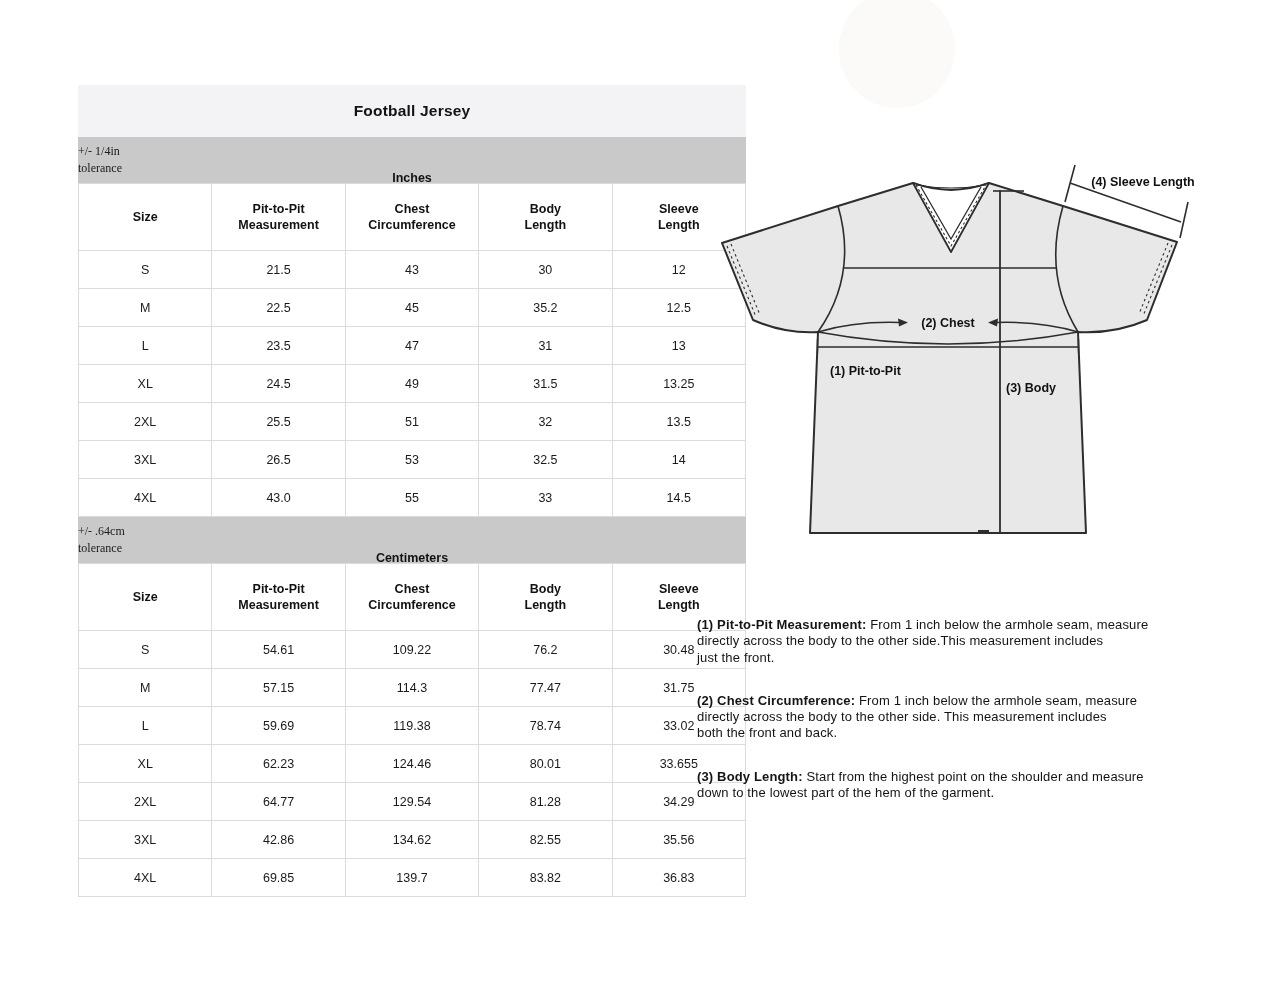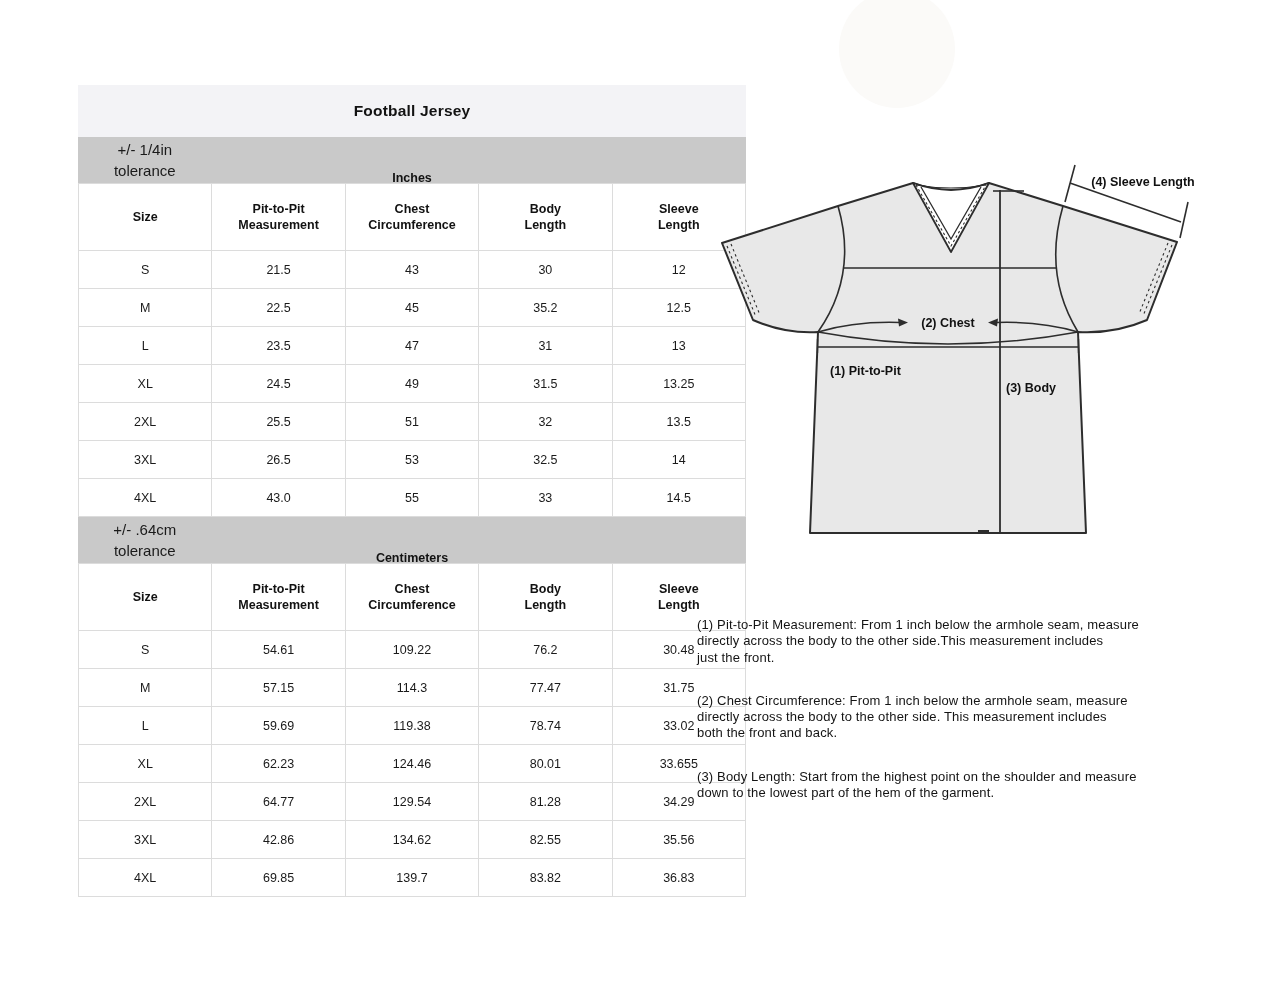--- a/index.html
+++ b/index.html
@@ -15,21 +15,21 @@
   
   .size-chart { position:absolute; left:78px; top:85px; width:668px; }
   .chart-title {
     background:#f3f3f6; height:52px; display:flex; align-items:center; justify-content:center;
     font-weight:700; font-size:15.5px; letter-spacing:.2px; color:#121212;
   }
   .unit-band {
     position:relative; background:#c9c9c9; height:46px;
     display:flex; align-items:center;
   }
-  .tolerance { width:20%; text-align:center; font-size:15px; line-height:1.4; color:#1a1a1a; }
+  .tolerance { width:20%; text-align:left; font-size:12px; line-height:1.4; color:#1a1a1a;font-family:Liberation Serif, serif; }
   .unit-label {
     position:absolute; left:0; width:100%; text-align:center;
     font-weight:700; font-size:12.5px; color:#121212;margin-top:35px;
   }
   table.size-table { width:100%; border-collapse:collapse; table-layout:fixed; background:#fff; }
   .size-table th {
     border:1px solid #dcdcdc; height:66px; font-size:12.5px; font-weight:700;
     line-height:1.3; text-align:center; padding:0; color:#121212;
   }
   .size-table td {
@@ -42,21 +42,21 @@
   .jersey-svg text {
     font-family:"Liberation Sans", sans-serif; font-size:12.5px; font-weight:700; fill:#111;
   }
 
   
   .descriptions {
     position:absolute; left:697px; top:617px; width:502px;
     font-size:13px; line-height:16.3px; letter-spacing:.15px; color:#141414;
   }
   .descriptions p { margin:0 0 27px 0; }
-  .desc-lead { font-weight:400; }
+  .desc-lead { font-weight:700; }
   .desc-body { white-space:pre-line; }
 </style>
 </head>
 <body>
 
 <div class="canvas">
 
   <div class="watermark"></div>
 
   <div class="size-chart">

